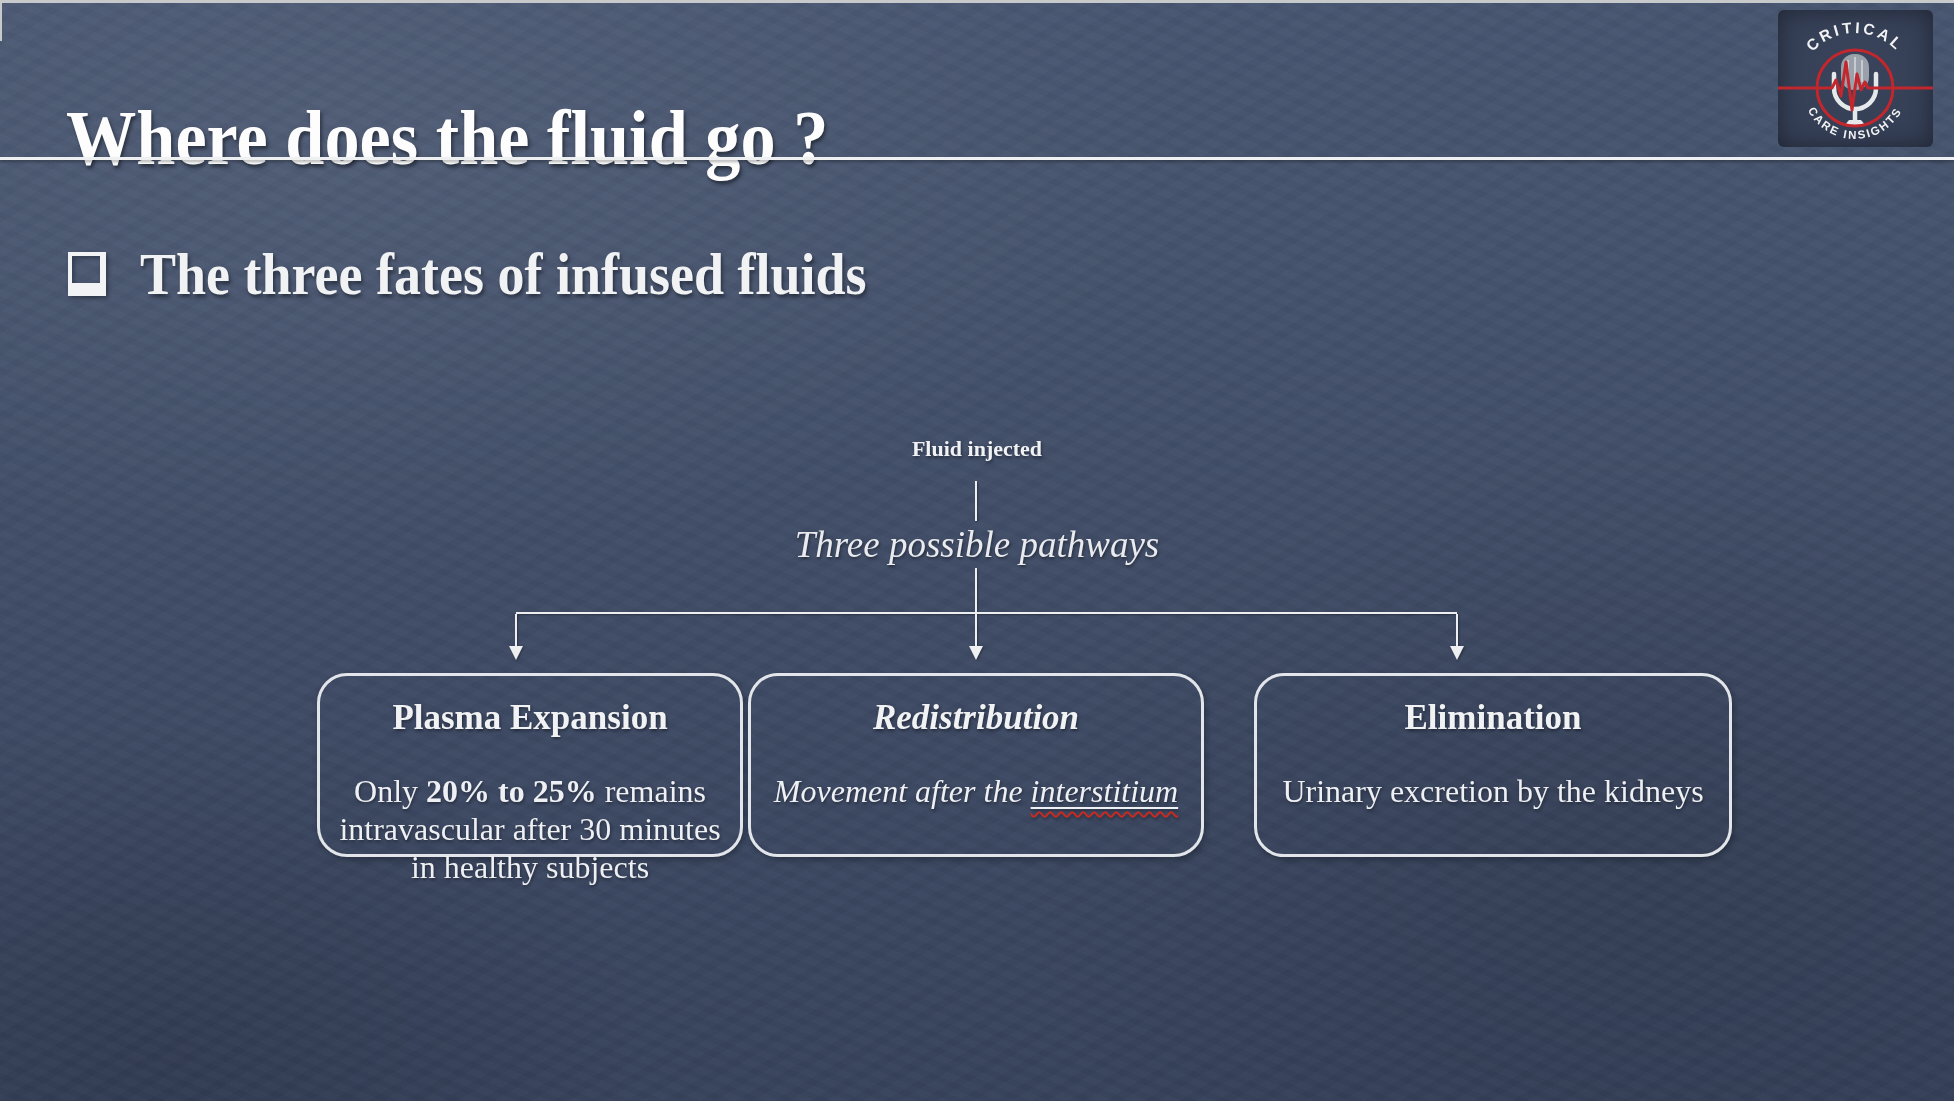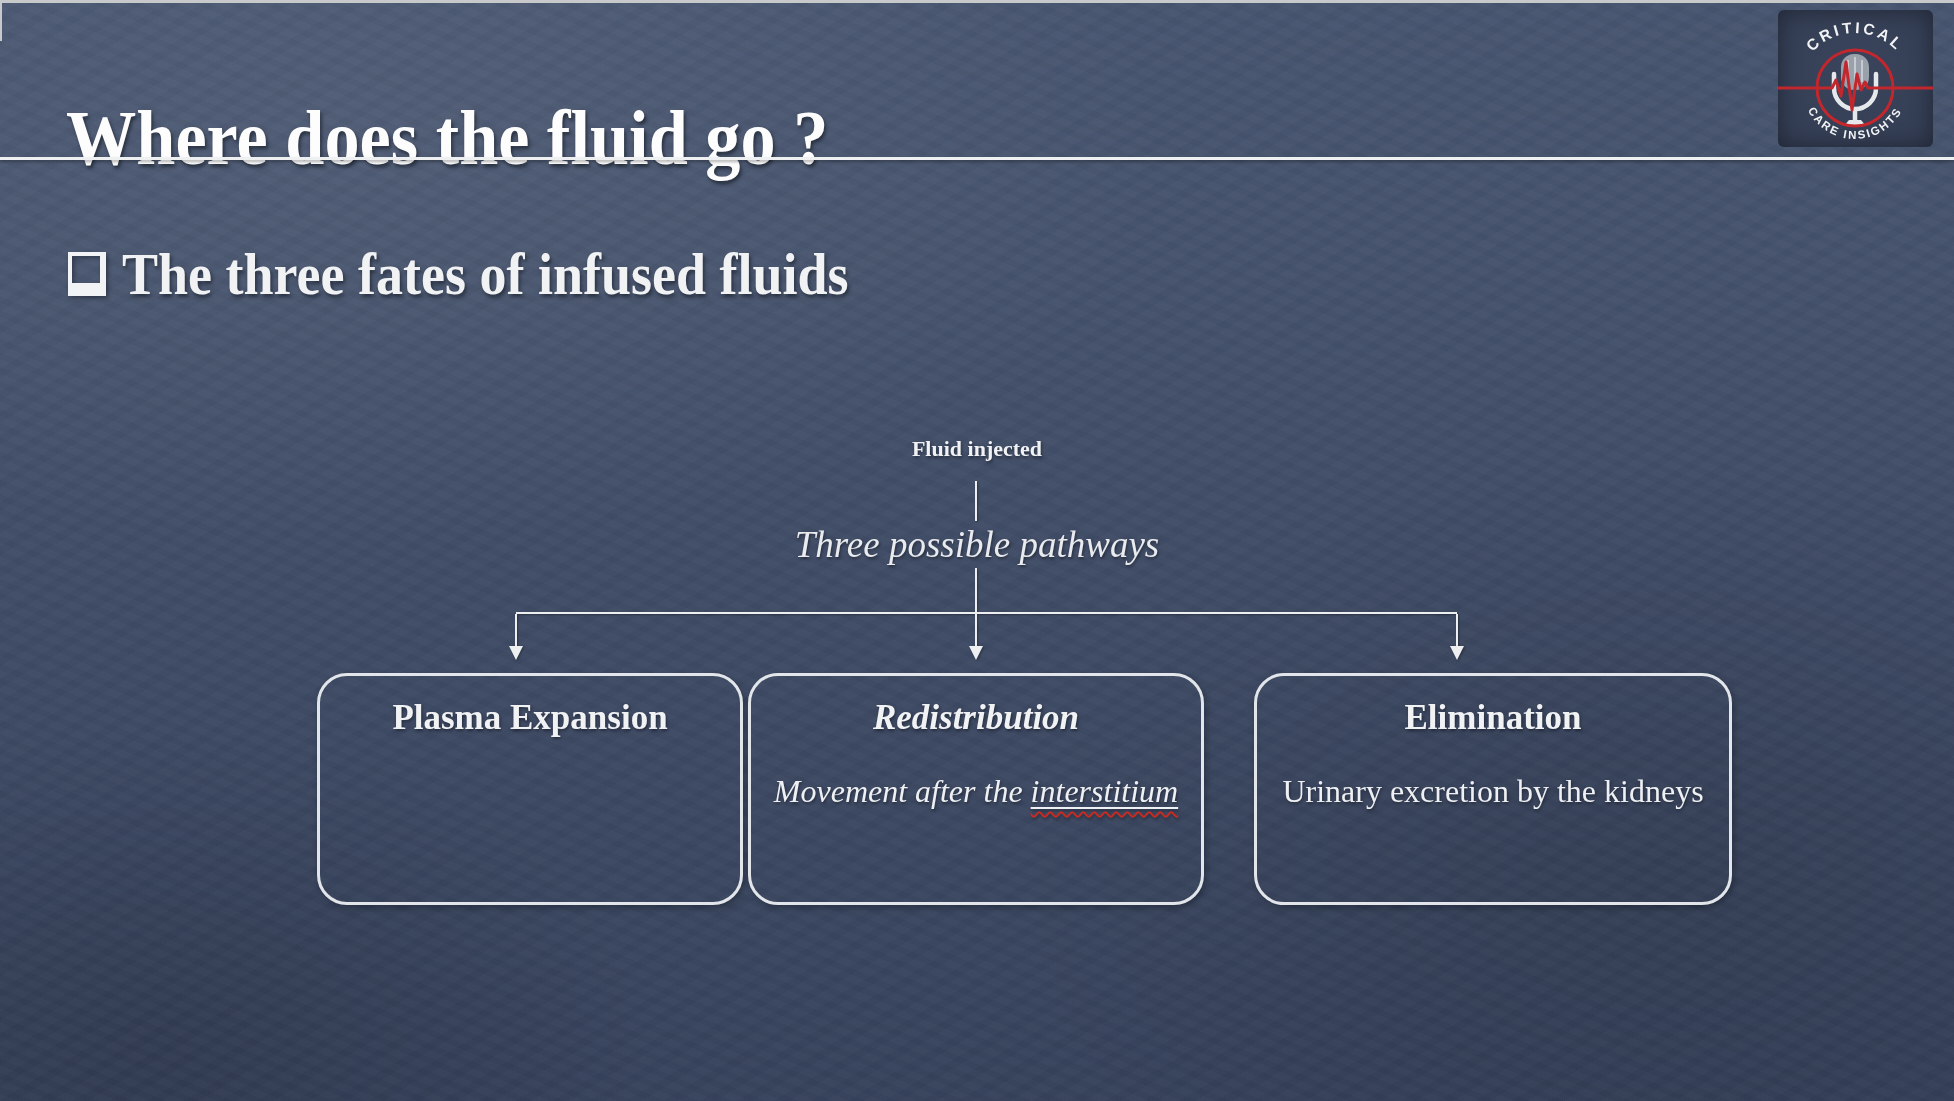--- a/index.html
+++ b/index.html
@@ -31,21 +31,21 @@
 
   .logo-panel{
     position:absolute;left:1778px;top:10px;width:155px;height:137px;border-radius:6px;
     background:radial-gradient(120% 120% at 50% 45%, #3a445c 0%, #333d53 55%, #2a3347 100%);
     box-shadow:inset 0 0 22px rgba(0,0,0,.38);
   }
   .logo-panel svg{position:absolute;inset:0;}
 
   .divider{position:absolute;left:0;top:157px;width:100%;height:3px;background:#eef0f2;box-shadow:0 2px 3px rgba(0,0,0,.3);}
 
-  .bullet-row{position:absolute;left:60px;top:244px;display:flex;align-items:flex-start;gap:16px;padding-left:8px;}
+  .bullet-row{position:absolute;left:60px;top:244px;display:flex;align-items:flex-start;gap:34px;padding-left:8px;}
   .bullet-square{
     width:38px;height:44px;margin-top:8px;box-sizing:border-box;
     border:4px solid #f2f3f5;border-bottom:13px solid #f2f3f5;border-right:6px solid #f2f3f5;
     filter:drop-shadow(2px 2px 2px rgba(10,14,22,.45));
   }
   .bullet-text{
     font-size:60px;font-weight:bold;line-height:1.0;white-space:nowrap;
     transform:scaleX(.9);transform-origin:left top;
     text-shadow:2px 3px 4px rgba(10,14,22,.5);
   }
@@ -62,21 +62,21 @@
   .stem-l{left:515px;} .stem-c{left:975px;} .stem-r{left:1456px;}
   .arrowhead{
     position:absolute;top:646px;width:0;height:0;
     border-left:7px solid transparent;border-right:7px solid transparent;
     border-top:14px solid #edeff1;
     filter:drop-shadow(1px 1px 1px rgba(0,0,0,.35));
   }
   .ah-l{left:509px;} .ah-c{left:969px;} .ah-r{left:1450px;}
 
   .fate-box{
-    position:absolute;top:673px;height:232px;box-sizing:border-box;
+    position:absolute;top:673px;height:184px;box-sizing:border-box;
     border:3px solid #e2e5e9;border-radius:30px;
     box-shadow:2px 3px 6px rgba(10,14,22,.35);
     display:flex;flex-direction:column;align-items:center;text-align:center;
   }
   .box-plasma{left:317px;width:426px;}
   .box-redistribution{left:748px;width:456px;font-style:italic;}
   .box-elimination{left:1254px;width:478px;text-align:center;}
   .box-heading{margin-top:22px;font-size:35px;font-weight:bold;text-shadow:1px 2px 3px rgba(10,14,22,.5);}
   .box-body{margin-top:34px;font-size:32px;line-height:38px;color:#eef0f3;text-shadow:1px 2px 3px rgba(10,14,22,.45);}
   .box-body b{font-weight:bold;}
@@ -135,20 +135,25 @@
       <div class="cline hline"></div>
       <div class="cline stem stem-l"></div>
       <div class="cline stem stem-c"></div>
       <div class="cline stem stem-r"></div>
       <div class="arrowhead ah-l"></div>
       <div class="arrowhead ah-c"></div>
       <div class="arrowhead ah-r"></div>
 
       <div class="fate-box box-plasma">
         <div class="box-heading">Plasma Expansion</div>
+        <div class="box-body">
+          <div><span>Only </span><b>20% to 25%</b><span> remains</span></div>
+          <div>intravascular after 30 minutes</div>
+          <div>in healthy subjects</div>
+        </div>
       </div>
 
       <div class="fate-box box-redistribution">
         <div class="box-heading">Redistribution</div>
         <div class="box-body">
           <div><span>Movement after the </span><span class="spell-wavy"><span class="spell-solid">interstitium</span></span></div>
         </div>
       </div>
 
       <div class="fate-box box-elimination">

